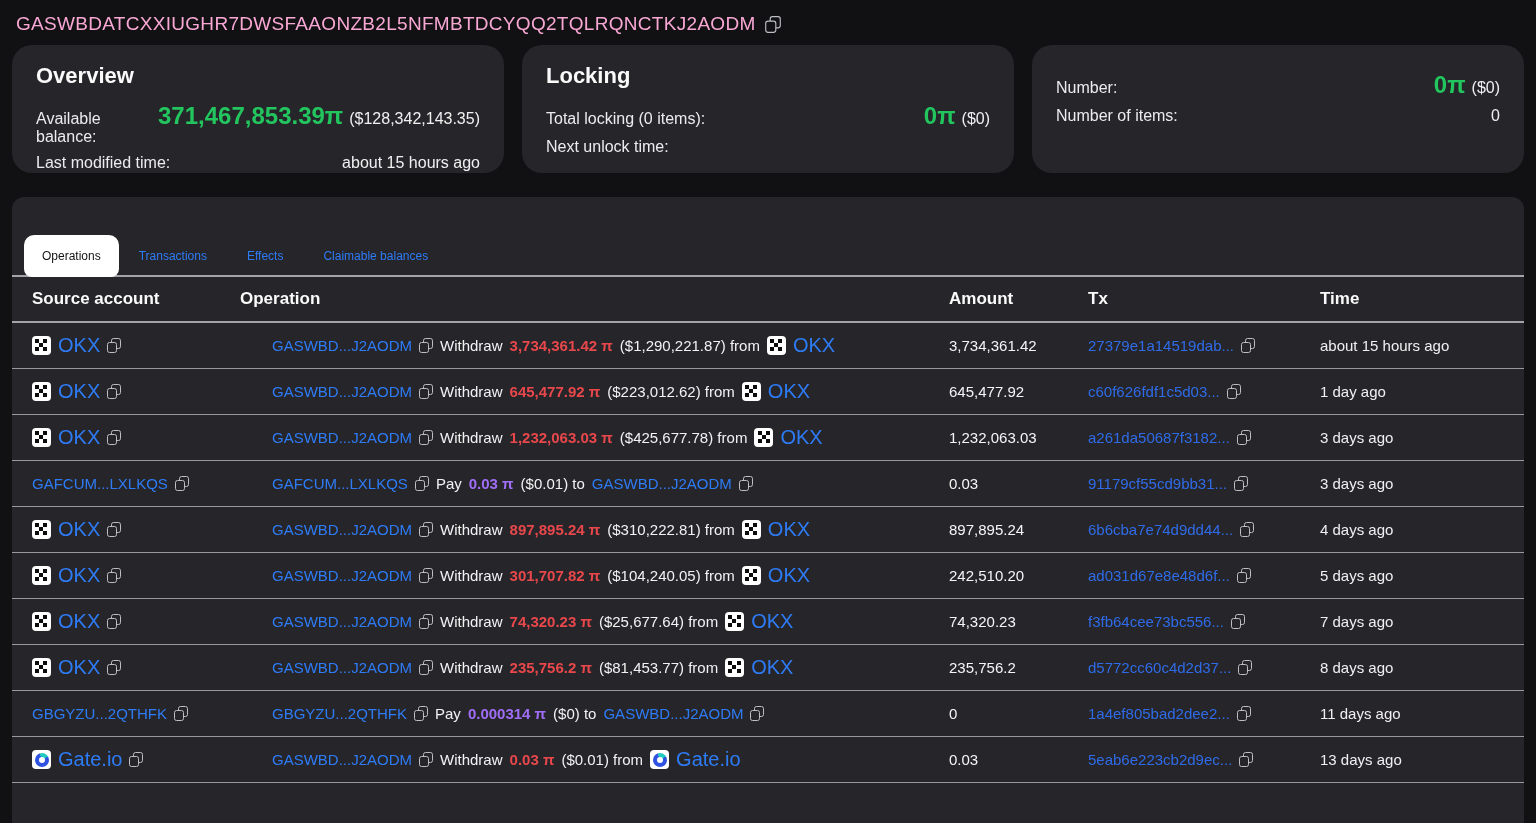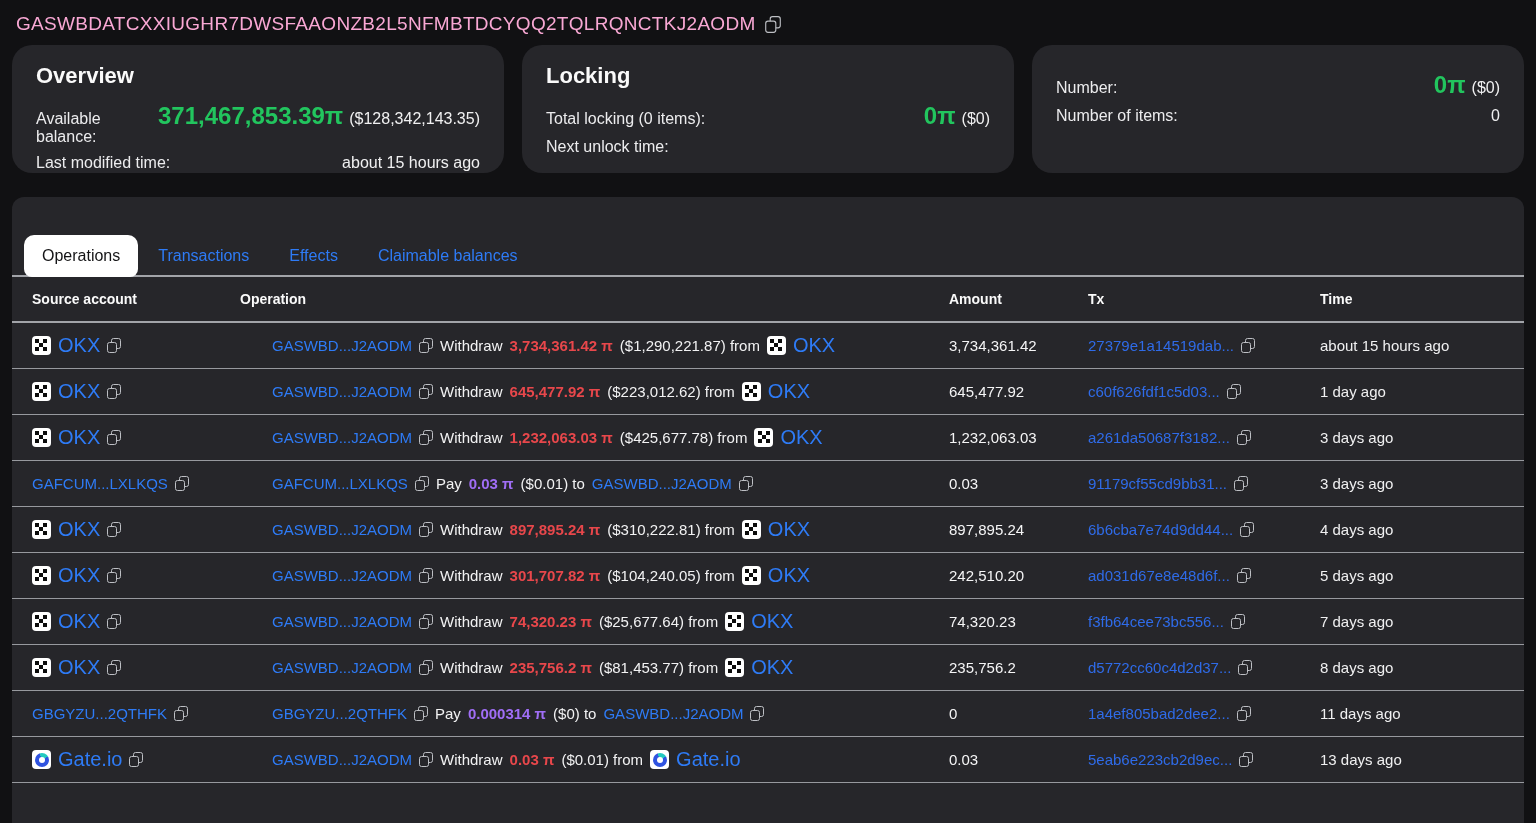--- a/index.html
+++ b/index.html
@@ -34,28 +34,28 @@
   .pi-val { color:#22c55e; font-weight:700; font-size:24px; }
   .usd-val { color:#f0f0f1; font-size:16px; }
   .plain-val { color:#f0f0f1; font-size:16px; }
 
   
   .panel { margin:24px 12px 0 12px; background:#26262a; border-radius:12px; height:680px; padding-top:38px; }
 
   
   .tabs { display:flex; align-items:flex-end; padding:0 0 0 12px; position:relative; }
   .tabs::after { content:""; position:absolute; left:0; right:0; bottom:0; height:2px; background:#a2a4a9; }
-  .tab { position:relative; z-index:1; font-size:16px; padding:0 20px; height:42px;
+  .tab { position:relative; z-index:1; font-size:12px; padding:0 20px; height:42px;
     display:flex; align-items:center; color:#2e7bf6; cursor:pointer; }
   .tab.active { background:#ffffff; color:#131315; border-radius:10px 10px 8px 8px; padding:0 18px; font-weight:400; }
 
   
   .thead, .tr { display:grid; grid-template-columns:208px 709px 139px 232px 1fr;
     align-items:center; padding:0 20px; }
-  .thead { height:46px; border-bottom:2px solid #a2a4a9; font-weight:700; font-size:14px; color:#fafafa; }
+  .thead { height:46px; border-bottom:2px solid #a2a4a9; font-weight:700; font-size:17px; color:#fafafa; }
   .tr { height:46px; border-bottom:1.5px solid #97999e; font-size:15px; }
   .td { display:flex; align-items:center; gap:7px; min-width:0; }
   .cell-source { padding-right:10px; }
   .cell-op { white-space:nowrap;margin-left:32px; }
   .cell-amount { color:#f5f5f6; }
   .cell-time { color:#f0f0f1; }
 
   .seg-link { color:#2e7bf6; font-size:15px; white-space:nowrap; }
   .seg-exlink { color:#2e7bf6; font-size:20px; white-space:nowrap; }
   .seg-txlink { color:#2f6be8; font-size:15px; white-space:nowrap; }

